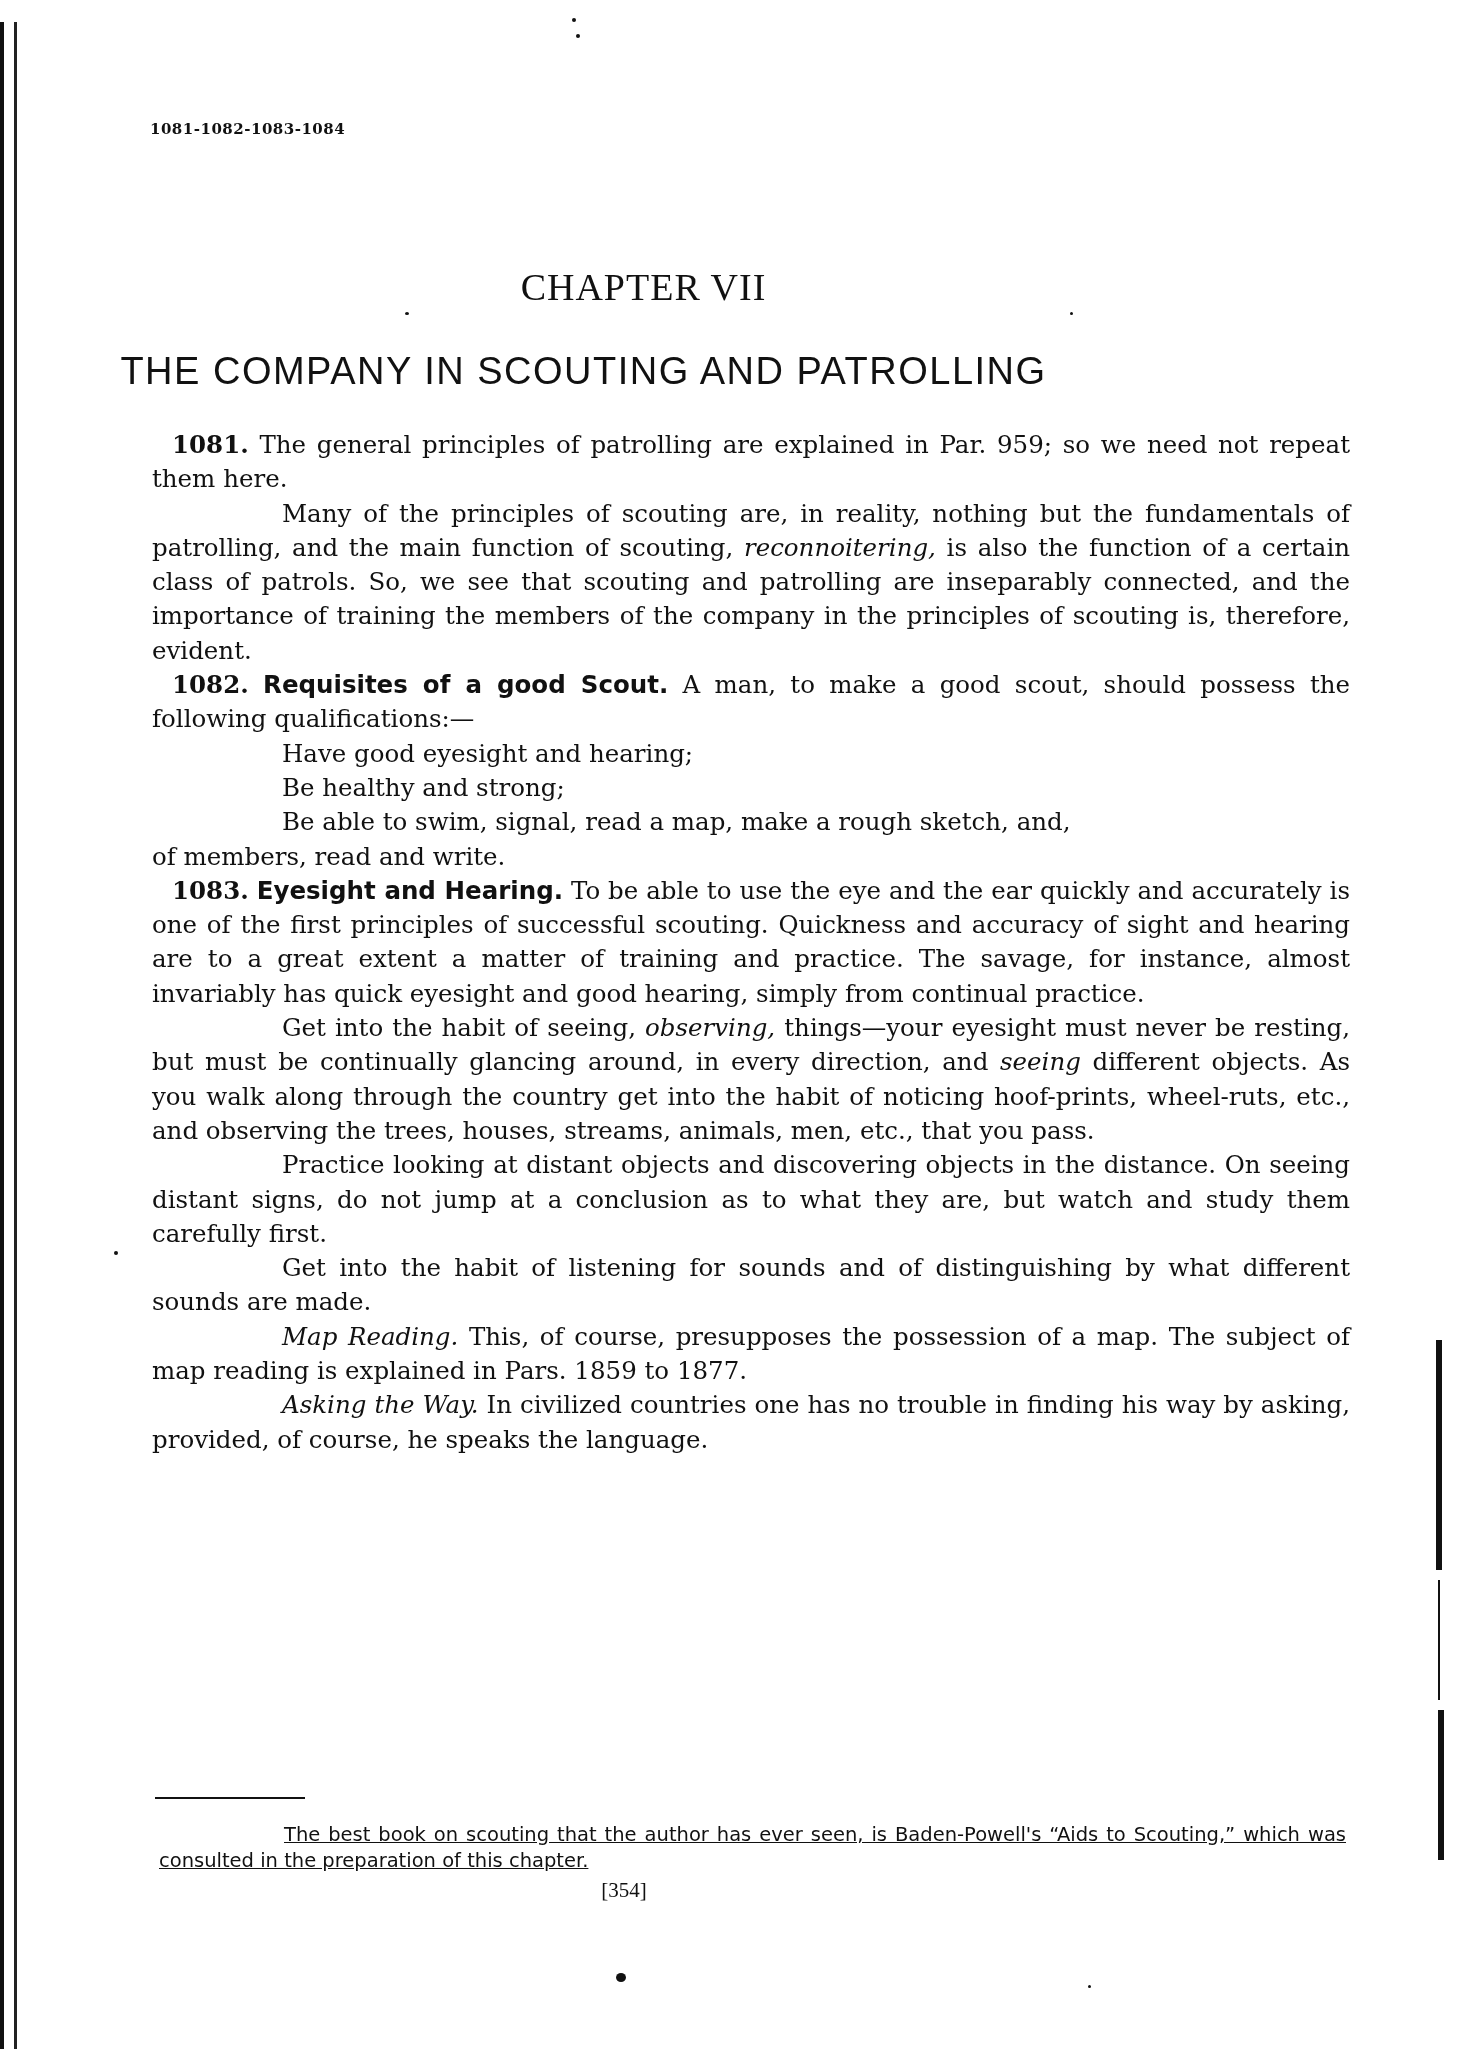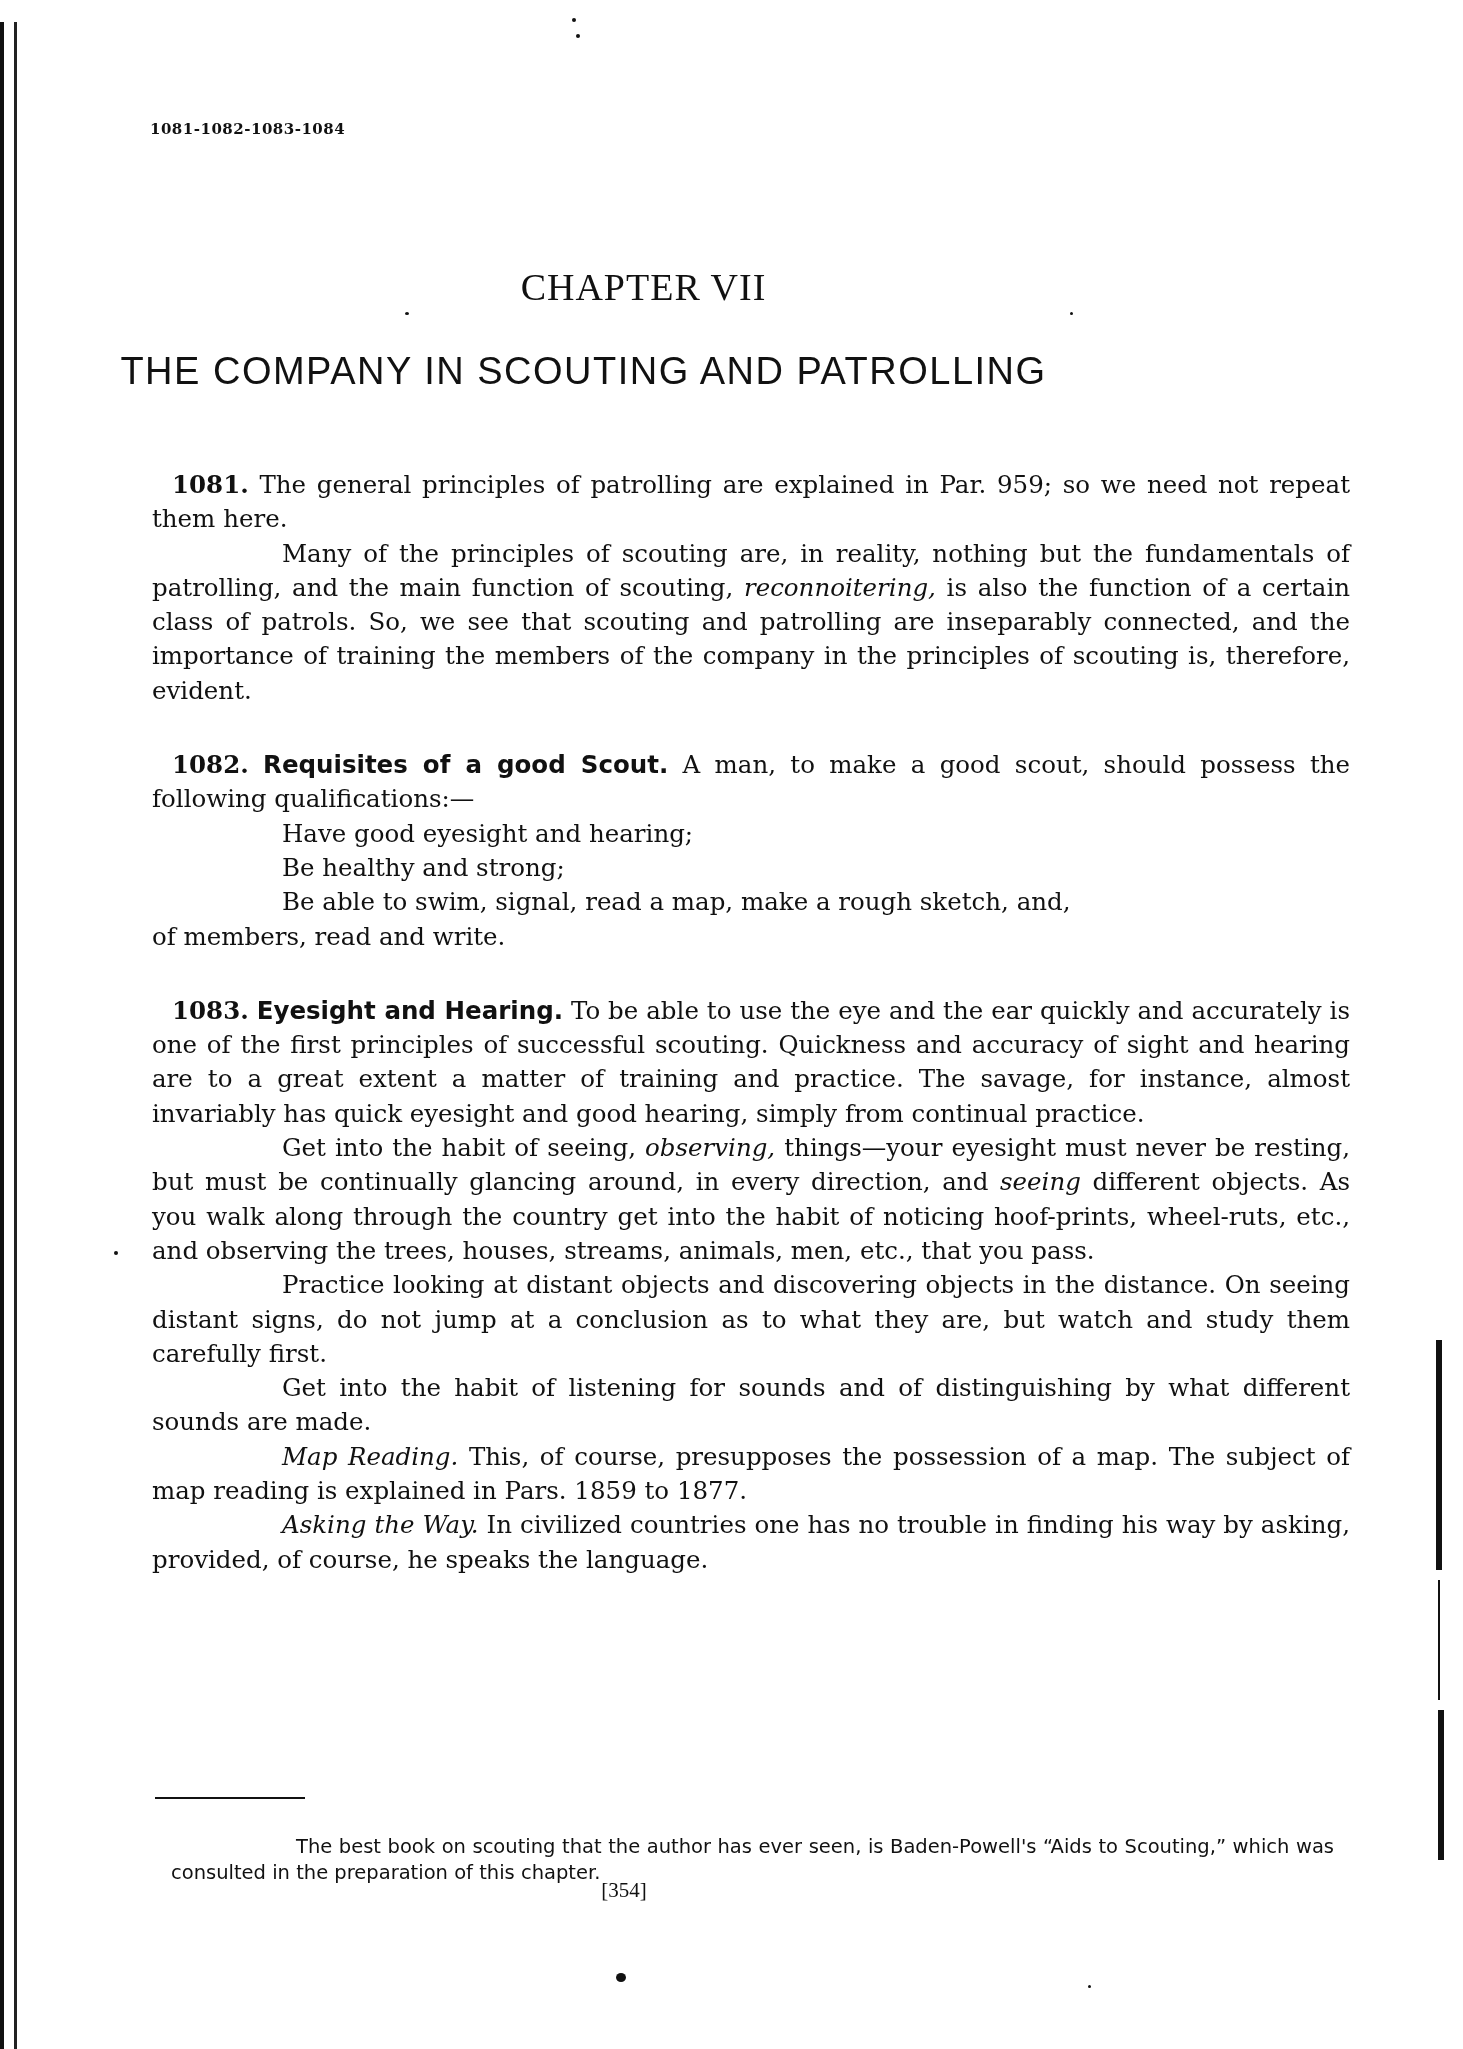--- a/index.html
+++ b/index.html
@@ -31,34 +31,34 @@
   }
   .chapter-title {
     position: absolute; left: 0; width: 1167px; top: 350px; text-align: center;
     font-family: "Liberation Sans", sans-serif; font-size: 38px; letter-spacing: 1.5px;
   }
   .text-block {
     position: absolute; left: 152px; top: 428px; width: 1198px;
     font-family: "DejaVu Serif", serif; font-size: 24.5px; line-height: 34.3px;
   }
   .p { margin: 0; text-align: justify; text-align-last: left; }
-  .p.first { text-indent: 20px; margin-top: 40px; }
+  .p.first { text-indent: 20px; }
   .p.indent { text-indent: 130px; }
   .p.list { padding-left: 130px; }
   .num { font-weight: bold; }
   .head { font-weight: bold; font-family: "DejaVu Sans", sans-serif; }
   .it { font-style: italic; }
   .footnote-rule {
     position: absolute; left: 155px; top: 1797px; width: 150px; height: 2px; background: #111;
   }
   .footnote {
     position: absolute; left: 155px; top: 1818px; width: 1195px;
     font-family: "DejaVu Sans", sans-serif; font-size: 19.5px; line-height: 26px;
   }
-  .footnote .fp { margin: 16px; text-indent: 125px; text-align: justify; text-align-last: left; }
+  .footnote .fp { margin: 4px; text-indent: 125px; text-align: justify; text-align-last: left; text-decoration: underline; }
   .page-number {
     position: absolute; left: 0; width: 1248px; top: 1878px; text-align: center;
     font-family: "Liberation Serif", serif; font-size: 21px;
   }
   .speck { position: absolute; background: #111; border-radius: 50%; }
 </style>
 </head>
 <body>
 
 <div class="scan-edge-left"></div>

